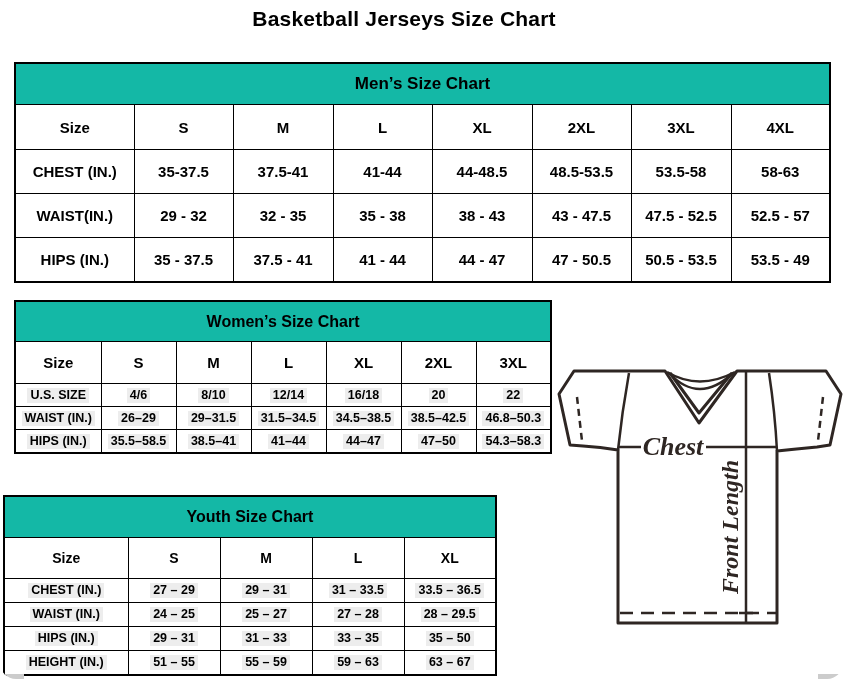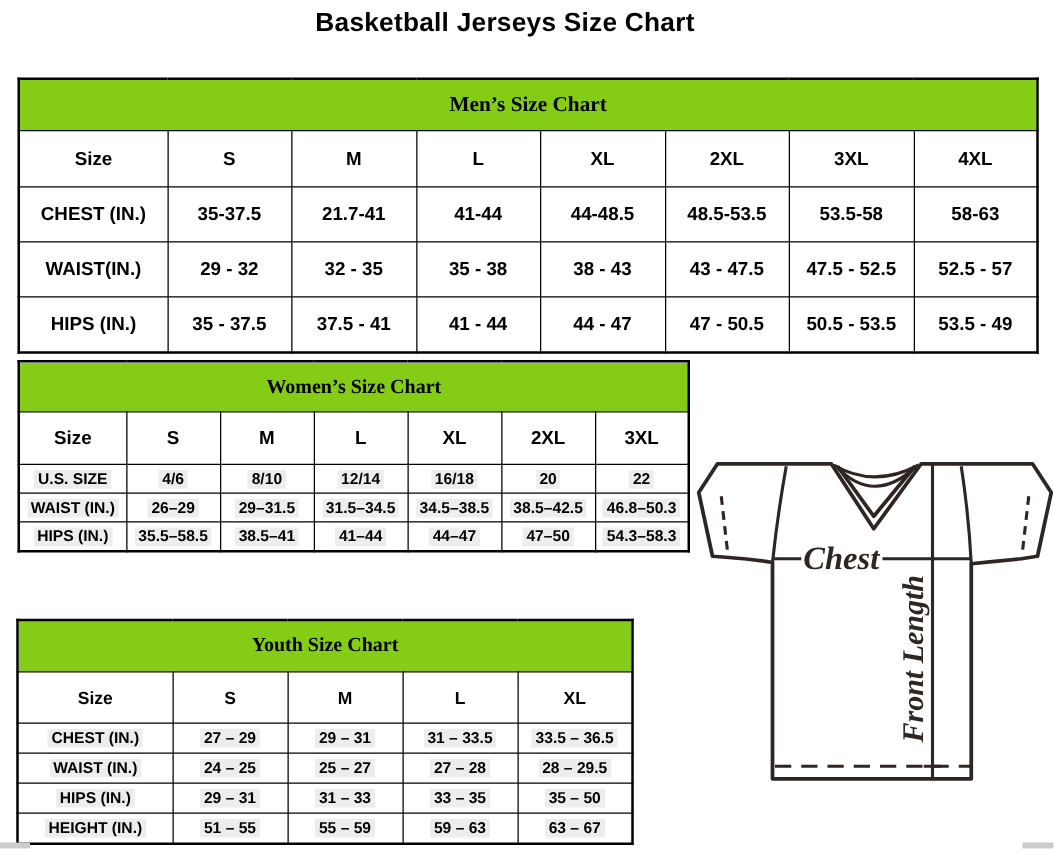--- a/index.html
+++ b/index.html
@@ -1,37 +1,37 @@
 <!DOCTYPE html>
 <html><head>
 <meta charset="utf-8">
 <style>
   html,body{margin:0;padding:0;background:#fff;}
   .page{position:relative;width:843px;height:679px;background:#ffffff;overflow:hidden;
-        font-family:"Liberation Sans",sans-serif;color:#000;}
+        font-family:"Liberation Sans",sans-serif;color:#000;border-radius:16px;}
   .title{position:absolute;top:7px;left:0;width:808px;text-align:center;
          font-size:21px;font-weight:bold;letter-spacing:.2px;}
   table{border-collapse:collapse;table-layout:fixed;position:absolute;border:2px solid #000;background:#fff;}
   td{border:1.5px solid #000;text-align:center;vertical-align:middle;padding:0;overflow:hidden;
      font-weight:bold;white-space:nowrap;}
-  tr.band td{background:#84cc16;font-family:Liberation Serif, serif;}
+  tr.band td{background:#14b8a6;}
   
   .mens{left:14px;top:62px;width:815px;}
   .mens tr.band td{height:40px;font-size:17px;}
   .mens tr.head td{height:44px;font-size:15px;}
   .mens tr.data td{height:43px;font-size:15px;}
   .mens td.lbl{font-size:14px;}
   
-  .womens{left:14px;top:288px;width:536px;}
+  .womens{left:14px;top:300px;width:536px;}
   .womens tr.band td{height:39px;font-size:16px;}
   .womens tr.head td{height:41px;font-size:15px;}
   .womens tr.data td{height:22px;font-size:12.5px;margin-top:42px;}
   .womens td.lbl{font-size:11.5px;}
   
-  .youth{left:13px;top:495px;width:492px;}
+  .youth{left:3px;top:495px;width:492px;}
   .youth tr.band td{height:40px;font-size:16px;}
   .youth tr.head td{height:40px;font-size:14px;}
   .youth tr.data td{height:23px;font-size:12.5px;}
   .youth td.lbl{font-size:11.5px;}
   
   .hl{background:#ededed;padding:0 3px;display:inline-block;line-height:1.2;}
   
   .jersey{position:absolute;left:556px;top:357px;width:288px;height:272px;}
   .diagram-text{font-family:"Liberation Serif",serif;font-style:italic;font-weight:bold;}
   
@@ -67,21 +67,21 @@
       <td>M</td>
       <td>L</td>
       <td>XL</td>
       <td>2XL</td>
       <td>3XL</td>
       <td>4XL</td>
     </tr>
     <tr class="data">
       <td class="lbl">CHEST (IN.)</td>
       <td>35-37.5</td>
-      <td>21.7-41</td>
+      <td>37.5-41</td>
       <td>41-44</td>
       <td>44-48.5</td>
       <td>48.5-53.5</td>
       <td>53.5-58</td>
       <td>58-63</td>
     </tr>
     <tr class="data">
       <td class="lbl">WAIST(IN.)</td>
       <td>29 - 32</td>
       <td>32 - 35</td>

